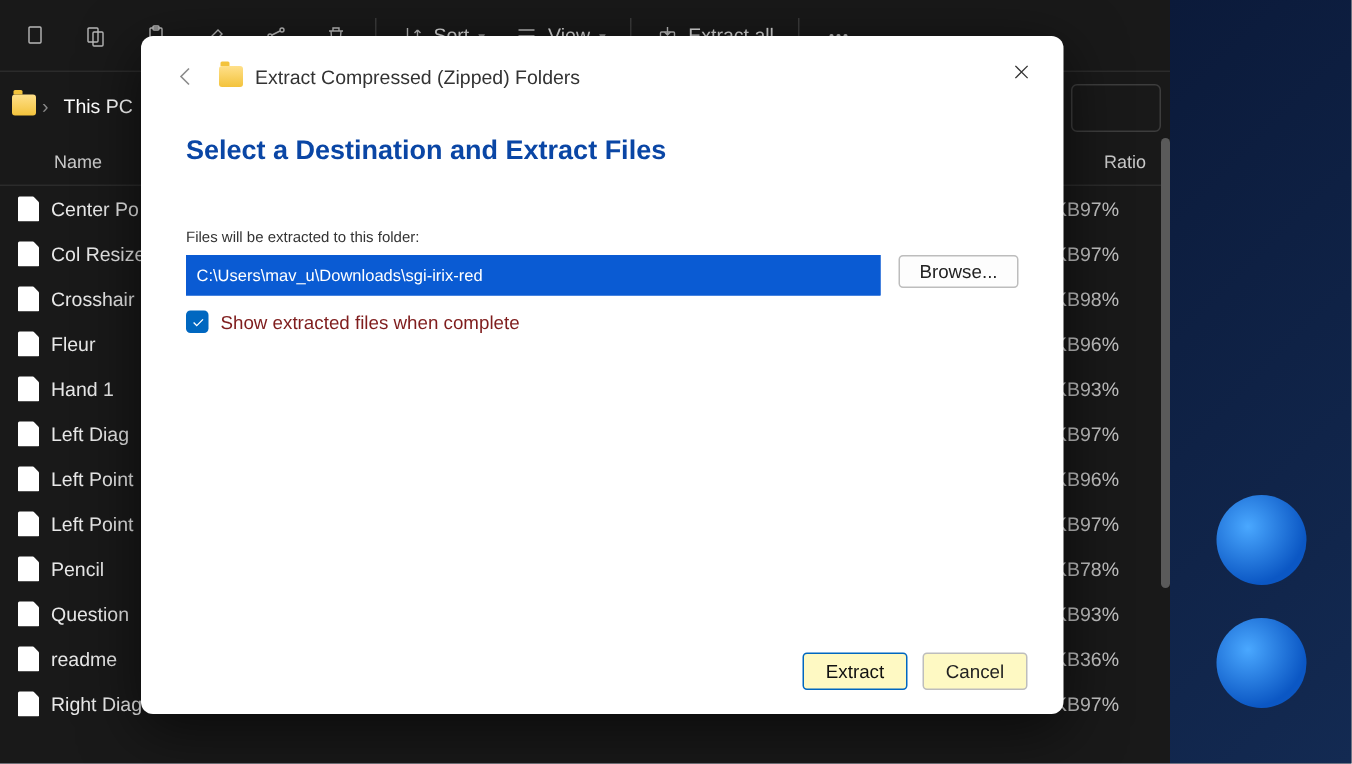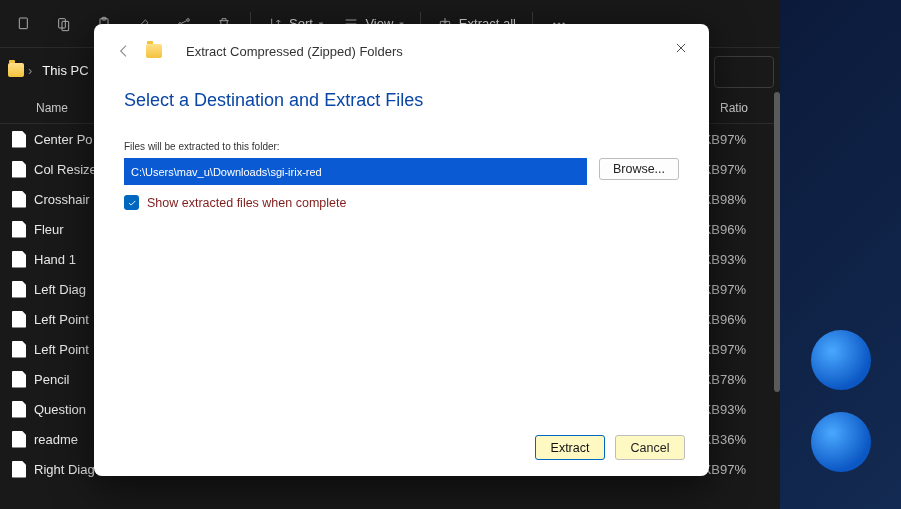--- a/index.html
+++ b/index.html
@@ -15,39 +15,39 @@
 .crumbs .sep2{color:#888}
 .yfolder{width:16px;height:14px;background:linear-gradient(#ffe08a,#f3c33c);border-radius:2px;display:inline-block;position:relative}
 .yfolder:before{content:"";position:absolute;top:-3px;left:1px;width:6px;height:3px;background:#f3c33c;border-radius:1px 1px 0 0}
 .searchfield{position:absolute;top:56px;right:6px;width:60px;height:32px;border:1px solid #3d3d3d;border-radius:4px}
 .filehead{display:flex;align-items:center;height:32px;padding:0 10px 0 36px;color:#c9c9c9;font-size:12px;border-bottom:1px solid #2b2b2b}
 .filehead .c1{flex:1}
 .filehead .c2{width:120px}
 .filehead .c3{width:70px;text-align:right}
 .filehead .c4{width:70px}
 .filehead .c5{width:60px;text-align:right}
-.filehead .c6{width:50px;padding-right:6px}
+.filehead .c6{width:50px;text-align:right;padding-right:6px}
 .filelist{overflow:hidden}
 .frow{display:flex;align-items:center;height:30px;padding:0 10px 0 12px;font-size:13px;color:#e8e8e8}
 .frow .ic{width:22px;display:flex;align-items:center}
 .fileicon{width:14px;height:17px;background:#fff;border-radius:1px;position:relative;clip-path:polygon(0 0,70% 0,100% 25%,100% 100%,0 100%)}
 .frow .c1{flex:1;white-space:nowrap;overflow:hidden}
 .frow .c2{width:120px;color:#c2c2c2}
 .frow .c3{width:70px;text-align:right;color:#c2c2c2}
 .frow .c4{width:70px;color:#c2c2c2;padding-left:12px}
 .frow .c5{width:60px;text-align:right;color:#c2c2c2}
 .frow .c6{width:50px;text-align:left;color:#c2c2c2;padding-right:2px}
 .vscroll{position:absolute;top:92px;right:0;width:6px;height:300px;background:#5a5a5a;border-radius:3px}
 .modal{position:absolute;top:24px;left:94px;width:615px;height:452px;background:#fff;border-radius:8px;box-shadow:0 10px 40px rgba(0,0,0,.6);padding:10px 18px 14px;color:#222;display:flex;flex-direction:column}
 .mtop{display:flex;align-items:center;gap:10px;height:34px}
 .backbtn{width:24px;height:24px;display:flex;align-items:center;justify-content:center;color:#666}
-.mtitlewrap{display:flex;align-items:center;gap:24px;font-size:13px;color:#333}
+.mtitlewrap{display:flex;align-items:center;gap:8px;font-size:13px;color:#333}
 .closebtn{position:absolute;top:10px;right:14px;width:28px;height:28px;display:flex;align-items:center;justify-content:center;color:#333}
 .closebtn svg{width:14px;height:14px;stroke:#333;stroke-width:1.5;fill:none}
-.mhead{color:#0a46a5;font-size:18px;margin:22px 0 4px 12px;font-weight:400}
+.mhead{color:#0a46a5;font-size:18px;margin:22px 0 16px 12px;font-weight:700}
 .mlabel{font-size:10px;color:#333;margin:26px 0 6px 12px}
 .pathrow{display:flex;gap:12px;margin:0 12px}
 .pathinput{flex:1;height:27px;border:1px solid #0a5bd3;padding:3px 6px;font-size:11px;color:#fff;background:#0a5bd3;outline:none}
 .pathinput::selection{background:#0a5bd3;color:#fff}
 .browsebtn{width:80px;height:22px;border:1px solid #bdbdbd;background:#fdfdfd;border-radius:3px;font-size:12.5px;color:#222;cursor:pointer}
 .chkrow{display:flex;align-items:flex-end;gap:8px;margin:10px 12px 0;font-size:12.5px;color:#7f1d1d}
 .chk{width:15px;height:15px;background:#0067c0;border-radius:3px;display:flex;align-items:center;justify-content:center}
 .chk svg{width:10px;height:10px;stroke:#fff;stroke-width:2.2;fill:none}
 .mfoot{margin-top:auto;display:flex;justify-content:flex-end;gap:10px;padding:4px 6px 2px}
 .mbtn{min-width:70px;height:25px;border:1px solid #bdbdbd;background:#fef9c3;border-radius:3px;font-size:12.5px;color:#222;cursor:pointer;padding:0 14px}

